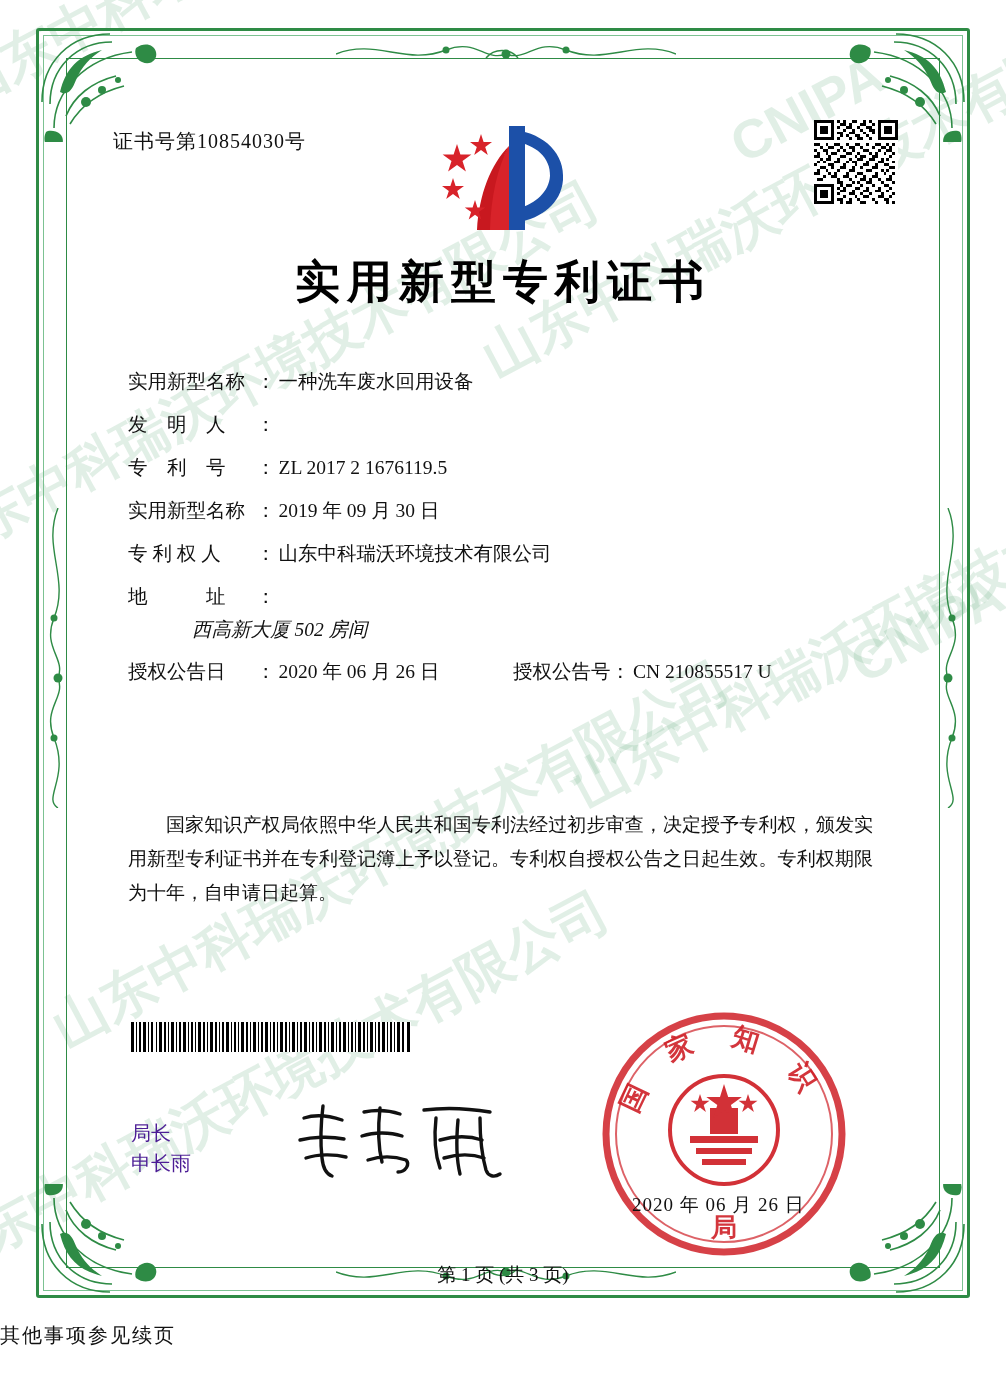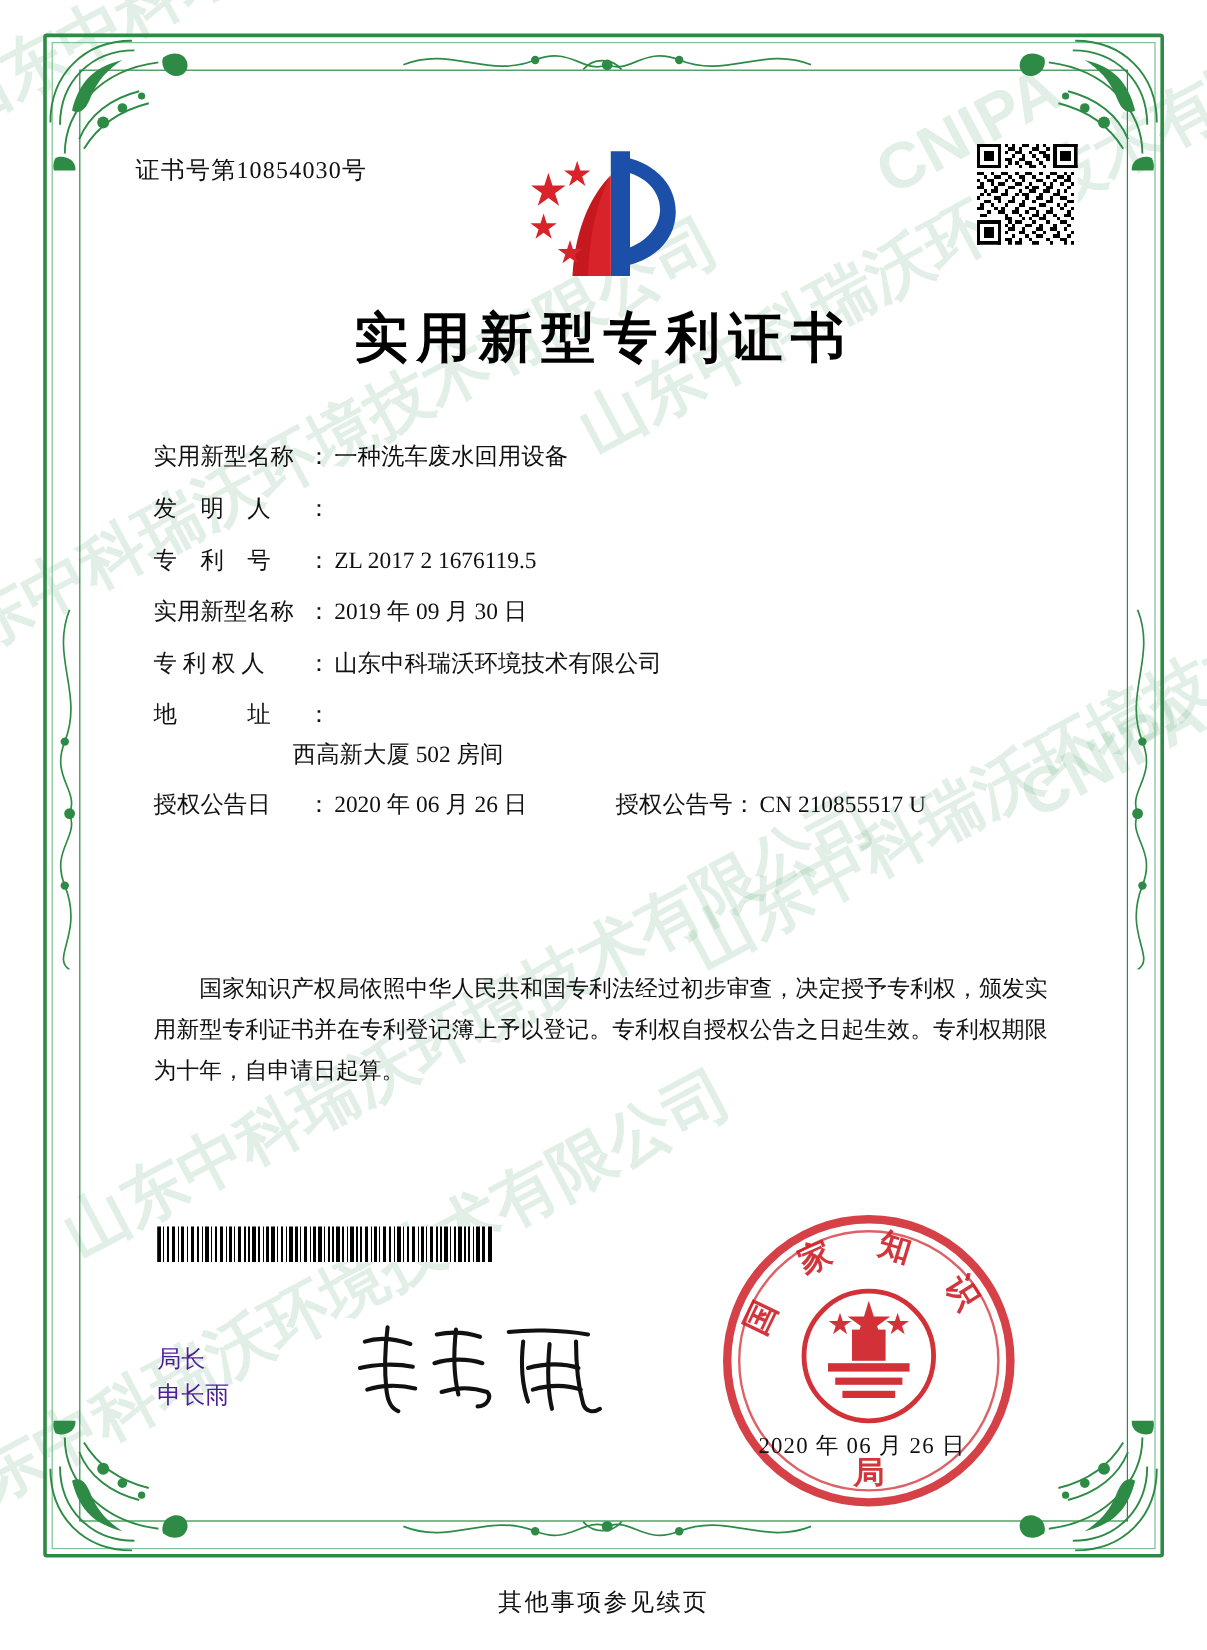--- a/index.html
+++ b/index.html
@@ -159,24 +159,25 @@
     white-space: nowrap;
   }
   .field-colon {
     flex: 0 0 auto;
     padding-right: 3px;
   }
   .field-value {
     flex: 1 1 auto;
   }
   .addr-second {
-    margin-left: 116px;
+    margin-left: 64px;
     margin-top: -10px;
     margin-bottom: 22px;
     font-size: 19.5px;
+    font-style: italic;
   }
   .pub-row {
     display: flex;
     align-items: baseline;
     margin-bottom: 20px;
   }
   .pub-left { width: 385px; flex: 0 0 385px; display: flex; }
   .pub-right { display: flex; }
 
   .paragraphs {
@@ -244,21 +245,20 @@
     text-align: center;
     font-size: 19px;
     color: #111;
   }
 
   .footer-note {
     position: absolute;
     left: 0;
     right: 0;
     top: 1322px;
-    text-align: center;
     font-size: 20px;
     color: #111;
     letter-spacing: 2px;
     z-index: 4;
   }
 </style>
 </head>
 <body>
 
 <div class="watermark-layer">
@@ -756,14 +756,15 @@
         <rect x="104" y="151" width="44" height="6" fill="#cf2027"></rect>
         <rect x="112" y="100" width="28" height="26" fill="#cf2027"></rect>
         <path d="M126,76 l4.2,13 13.7,0 -11,8 4.2,13 -11,-8 -11,8 4.2,-13 -11,-8 13.7,0 Z" fill="#cf2027"></path>
         <path d="M150,86 l2.3,6.8 7.2,0 -5.8,4.2 2.2,6.9 -5.9,-4.3 -5.8,4.3 2.2,-6.9 -5.8,-4.2 7.2,0 Z" fill="#cf2027"></path>
         <path d="M102,86 l2.3,6.8 7.2,0 -5.8,4.2 2.2,6.9 -5.9,-4.3 -5.8,4.3 2.2,-6.9 -5.8,-4.2 7.2,0 Z" fill="#cf2027"></path>
       </g>
     </g>
   </svg>
   <div class="seal-date">2020 年 06 月 26 日</div>
 
+  <div class="page-num">第 1 页 (共 3 页)</div>
   <div class="footer-note">其他事项参见续页</div>
 </div>
 
 </body></html>

